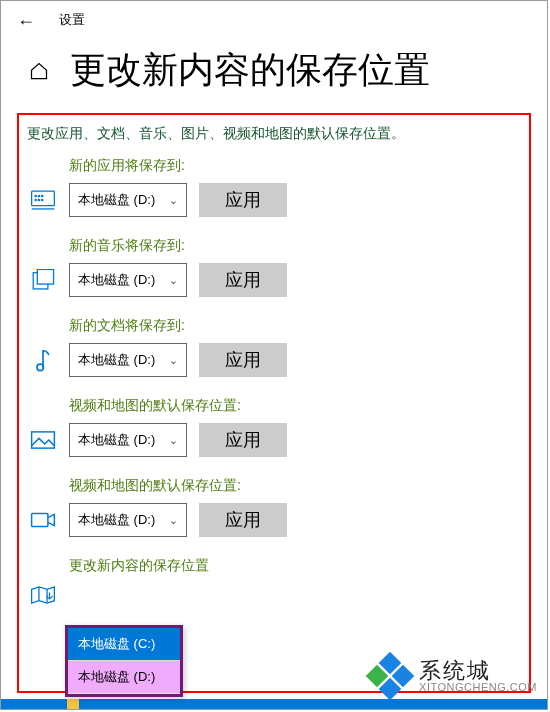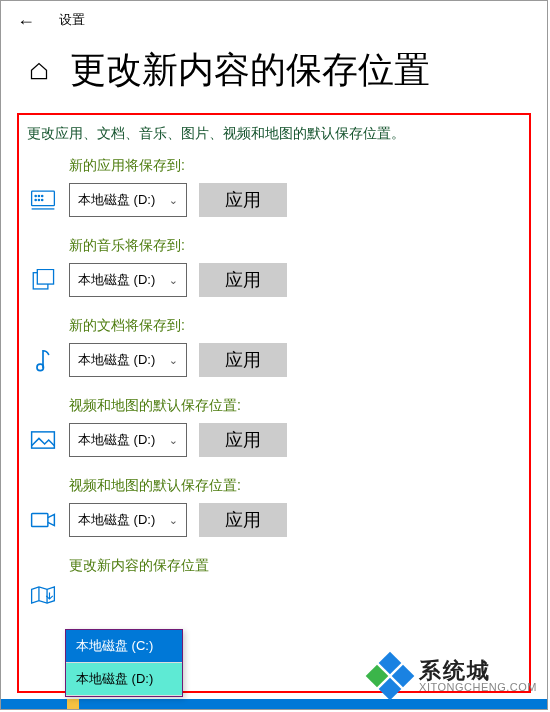--- a/index.html
+++ b/index.html
@@ -100,22 +100,22 @@
     width: 88px;
     height: 34px;
     font-size: 18px;
     cursor: pointer;
     font-family: inherit;
   }
   .dropdown-open {
     position: absolute;
     left: 46px;
     bottom: -6px;
-    background: #5eead4;
-    border: 1px solid #701a75;
+    background: #f0abfc;
+    border: 3px solid #701a75;
     box-shadow: 2px 2px 6px rgba(0,0,0,0.2);
     z-index: 5;
     width: 118px;
   }
   .dropdown-option {
     padding: 7px 10px;
     font-size: 13px;
     cursor: pointer;
     border-bottom: 1px solid #ddd;
   }
@@ -151,21 +151,21 @@
   .wm-logo { position: relative; width: 42px; height: 42px; }
   .wm-d {
     position: absolute;
     width: 16px;
     height: 16px;
     transform: rotate(45deg);
   }
   .wm-blue { background: #1a82e2; }
   .wm-green { background: #3bb54a; }
   .wm-text { display: flex; flex-direction: column; line-height: 1; }
-  .wm-big { font-size: 22px; font-weight: 700; color: #222; letter-spacing: 2px; }
+  .wm-big { font-size: 22px; font-weight: 400; color: #222; letter-spacing: 2px; }
   .wm-small { font-size: 11px; color: #888; letter-spacing: 0.5px; }
   svg { display: block; }
 </style>
 </head>
 <body>
 
 <div class="window">
 
   <div class="titlebar">
     <span class="back-arrow">←</span>

